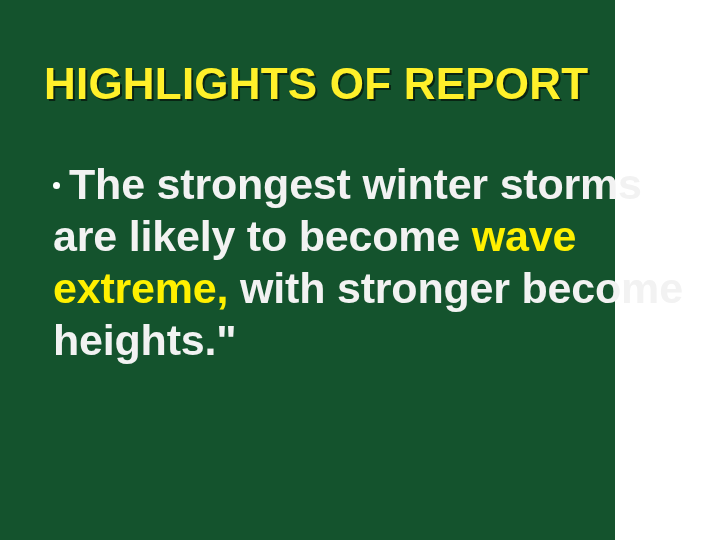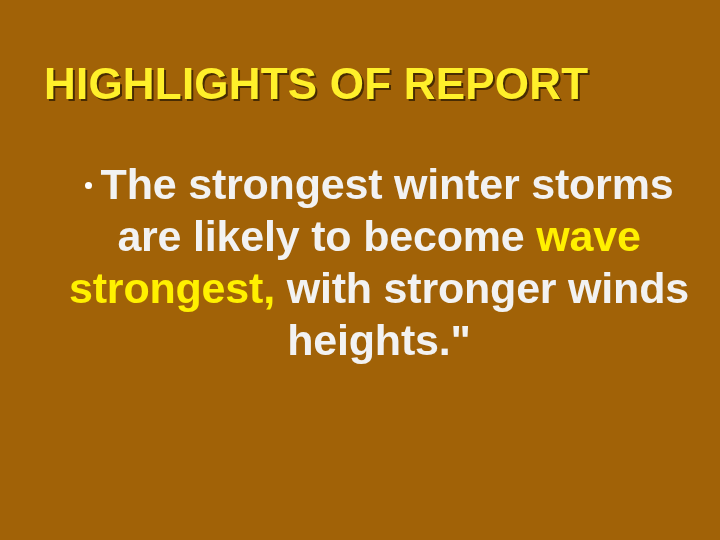--- a/index.html
+++ b/index.html
@@ -7,43 +7,42 @@
     padding: 0;
   }
   body {
     width: 720px;
     height: 540px;
     overflow: hidden;
     font-family: "Liberation Sans", sans-serif;
   }
   .slide {
     position: relative;
-    width: 720px;
+    width: 615px;
     height: 540px;
-    background: #a16207;
+    background: #14532d;
     box-sizing: border-box;
   }
   .slide-title {
     position: absolute;
     left: 44px;
     top: 62px;
     font-size: 44px;
     font-weight: bold;
     color: #FFF02A;
     letter-spacing: 0.2px;
     white-space: nowrap;
     text-shadow: 2px 2px 0 rgba(0,0,0,0.55);
     line-height: 1.0;
   }
   .body-block {
     position: absolute;
-    left: 59px;
+    left: 53px;
     top: 158px;
     width: 640px;
-    text-align: center;
   }
   .body-line {
     font-size: 43px;
     font-weight: bold;
     color: #F2F2F2;
     line-height: 52px;
     white-space: nowrap;
     letter-spacing: -0.2px;
   }
   .bullet-dot {
@@ -63,17 +62,17 @@
 </head>
 <body>
 
 <div class="slide">
 
   <div class="slide-title">HIGHLIGHTS OF REPORT</div>
 
   <div class="body-block" id="body-block">
       <div class="body-line"><span class="bullet-dot"></span><span>The strongest winter storms</span></div>
       <div class="body-line"><span>are likely to become </span><span class="hl">wave</span></div>
-      <div class="body-line"><span class="hl">strongest,</span><span> with stronger winds</span></div>
+      <div class="body-line"><span class="hl">extreme,</span><span> with stronger become</span></div>
       <div class="body-line"><span>heights."</span></div>
     </div>
 
 </div>
 
 </body></html>

